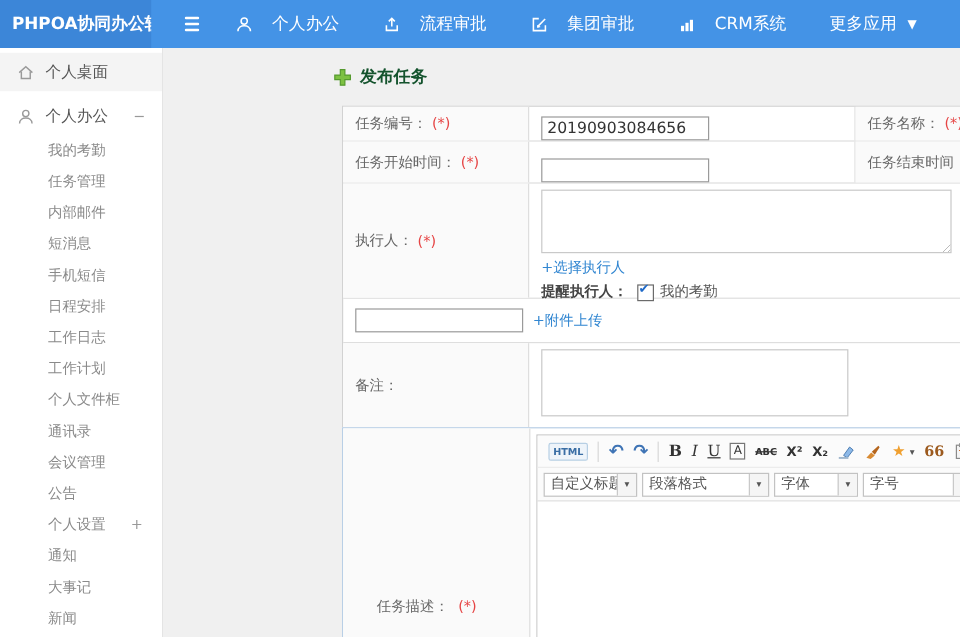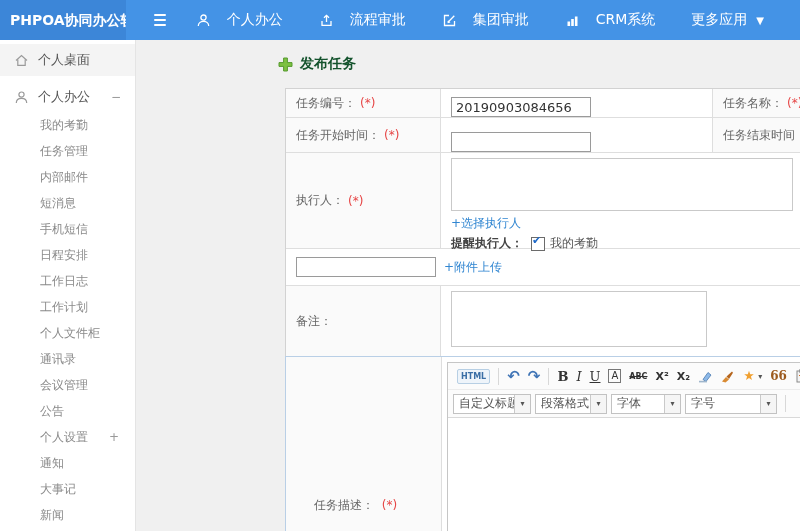--- a/index.html
+++ b/index.html
@@ -68,21 +68,21 @@
   .gI{font-family:"DejaVu Serif","Liberation Serif",serif;font-style:italic;font-size:13px}
   .gU{font-family:"DejaVu Serif","Liberation Serif",serif;text-decoration:underline;font-size:13px}
   .abox{border:1px solid #777;font-size:10px;padding:0 2px;line-height:12px}
   .strike{font-size:8px;font-weight:bold;text-decoration:line-through;letter-spacing:0}
   .supsub{font-size:11px;font-weight:bold}
   .quote{font-size:12px;font-weight:bold;color:#9c5a1e;font-family:"DejaVu Serif","Liberation Serif",serif}
   .tiny-caret{font-size:8px;color:#555;margin-left:2px}
   .sel{height:20px;border:1px solid #c2c2c2;background:#fff;display:flex;align-items:center;margin-right:4px;box-sizing:border-box;cursor:pointer;flex-shrink:0}
   .sel-txt{padding:0 5px;font-size:12px;color:#555;flex:1;white-space:nowrap;overflow:hidden}
   .sel-arr{width:15px;align-self:stretch;border-left:1px solid #c9c9c9;display:flex;align-items:center;justify-content:center;font-size:8px;color:#555;background:#f5f5f5}
-  .w78{width:78px}.w82{width:72px}.w70{width:70px}.w92{width:92px}
+  .w78{width:78px}.w82{width:106px}.w70{width:70px}.w92{width:92px}
 </style>
 </head>
 <body>
 
 <div class="header">
   <div class="logo">PHPOA协同办公软件</div>
   <div class="burger">
       <i></i>
       <i></i>
       <i></i>

